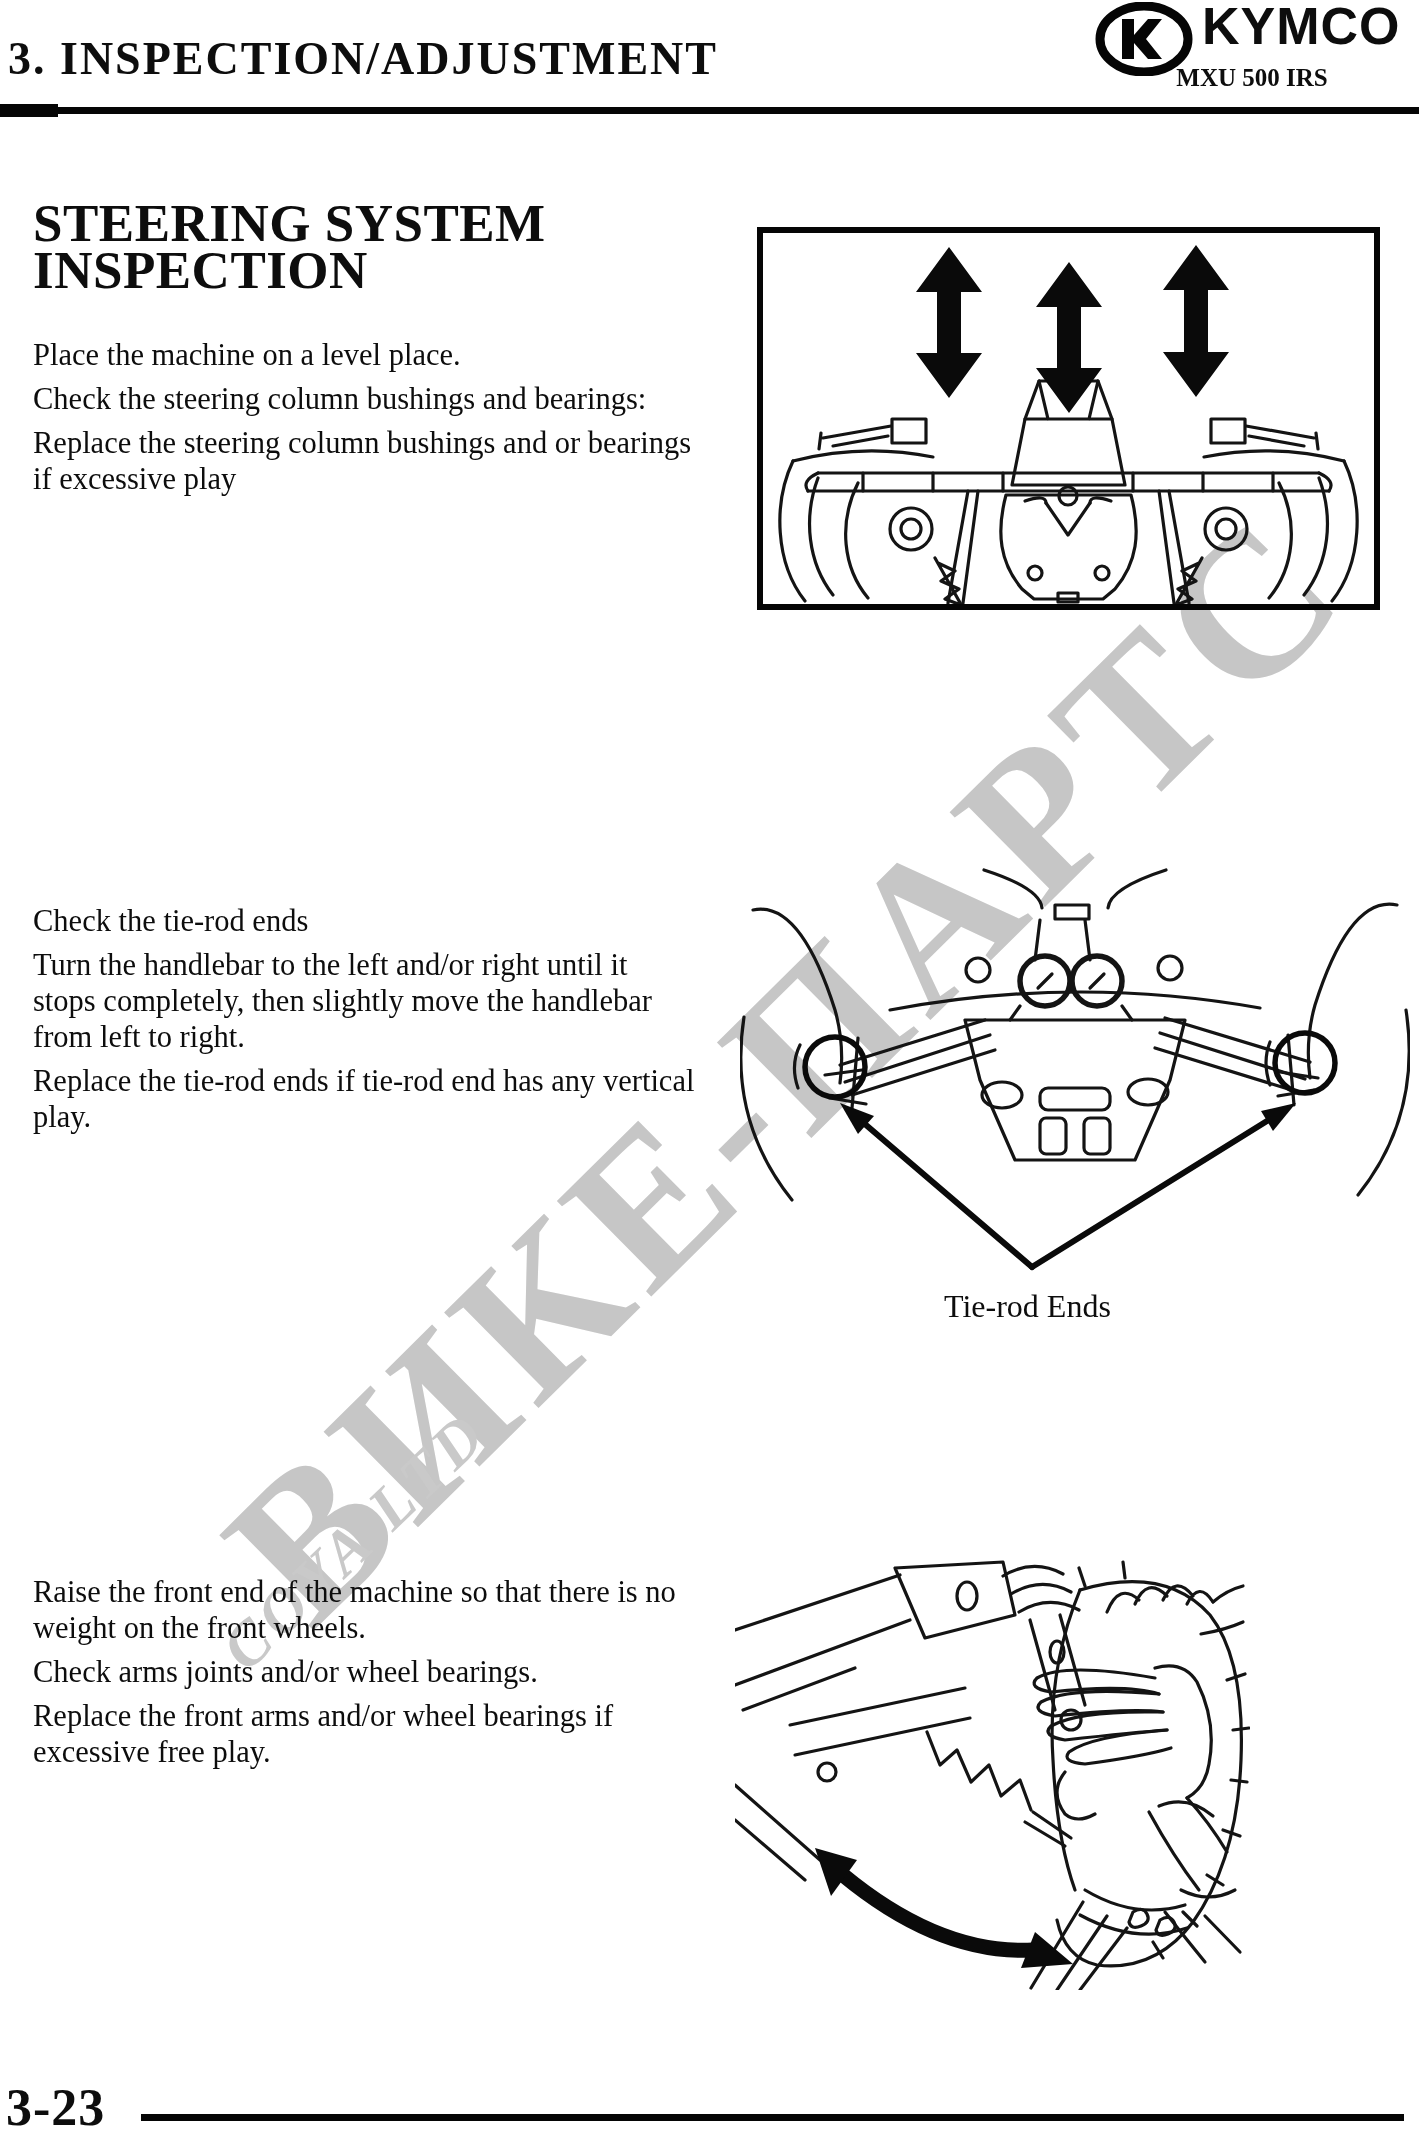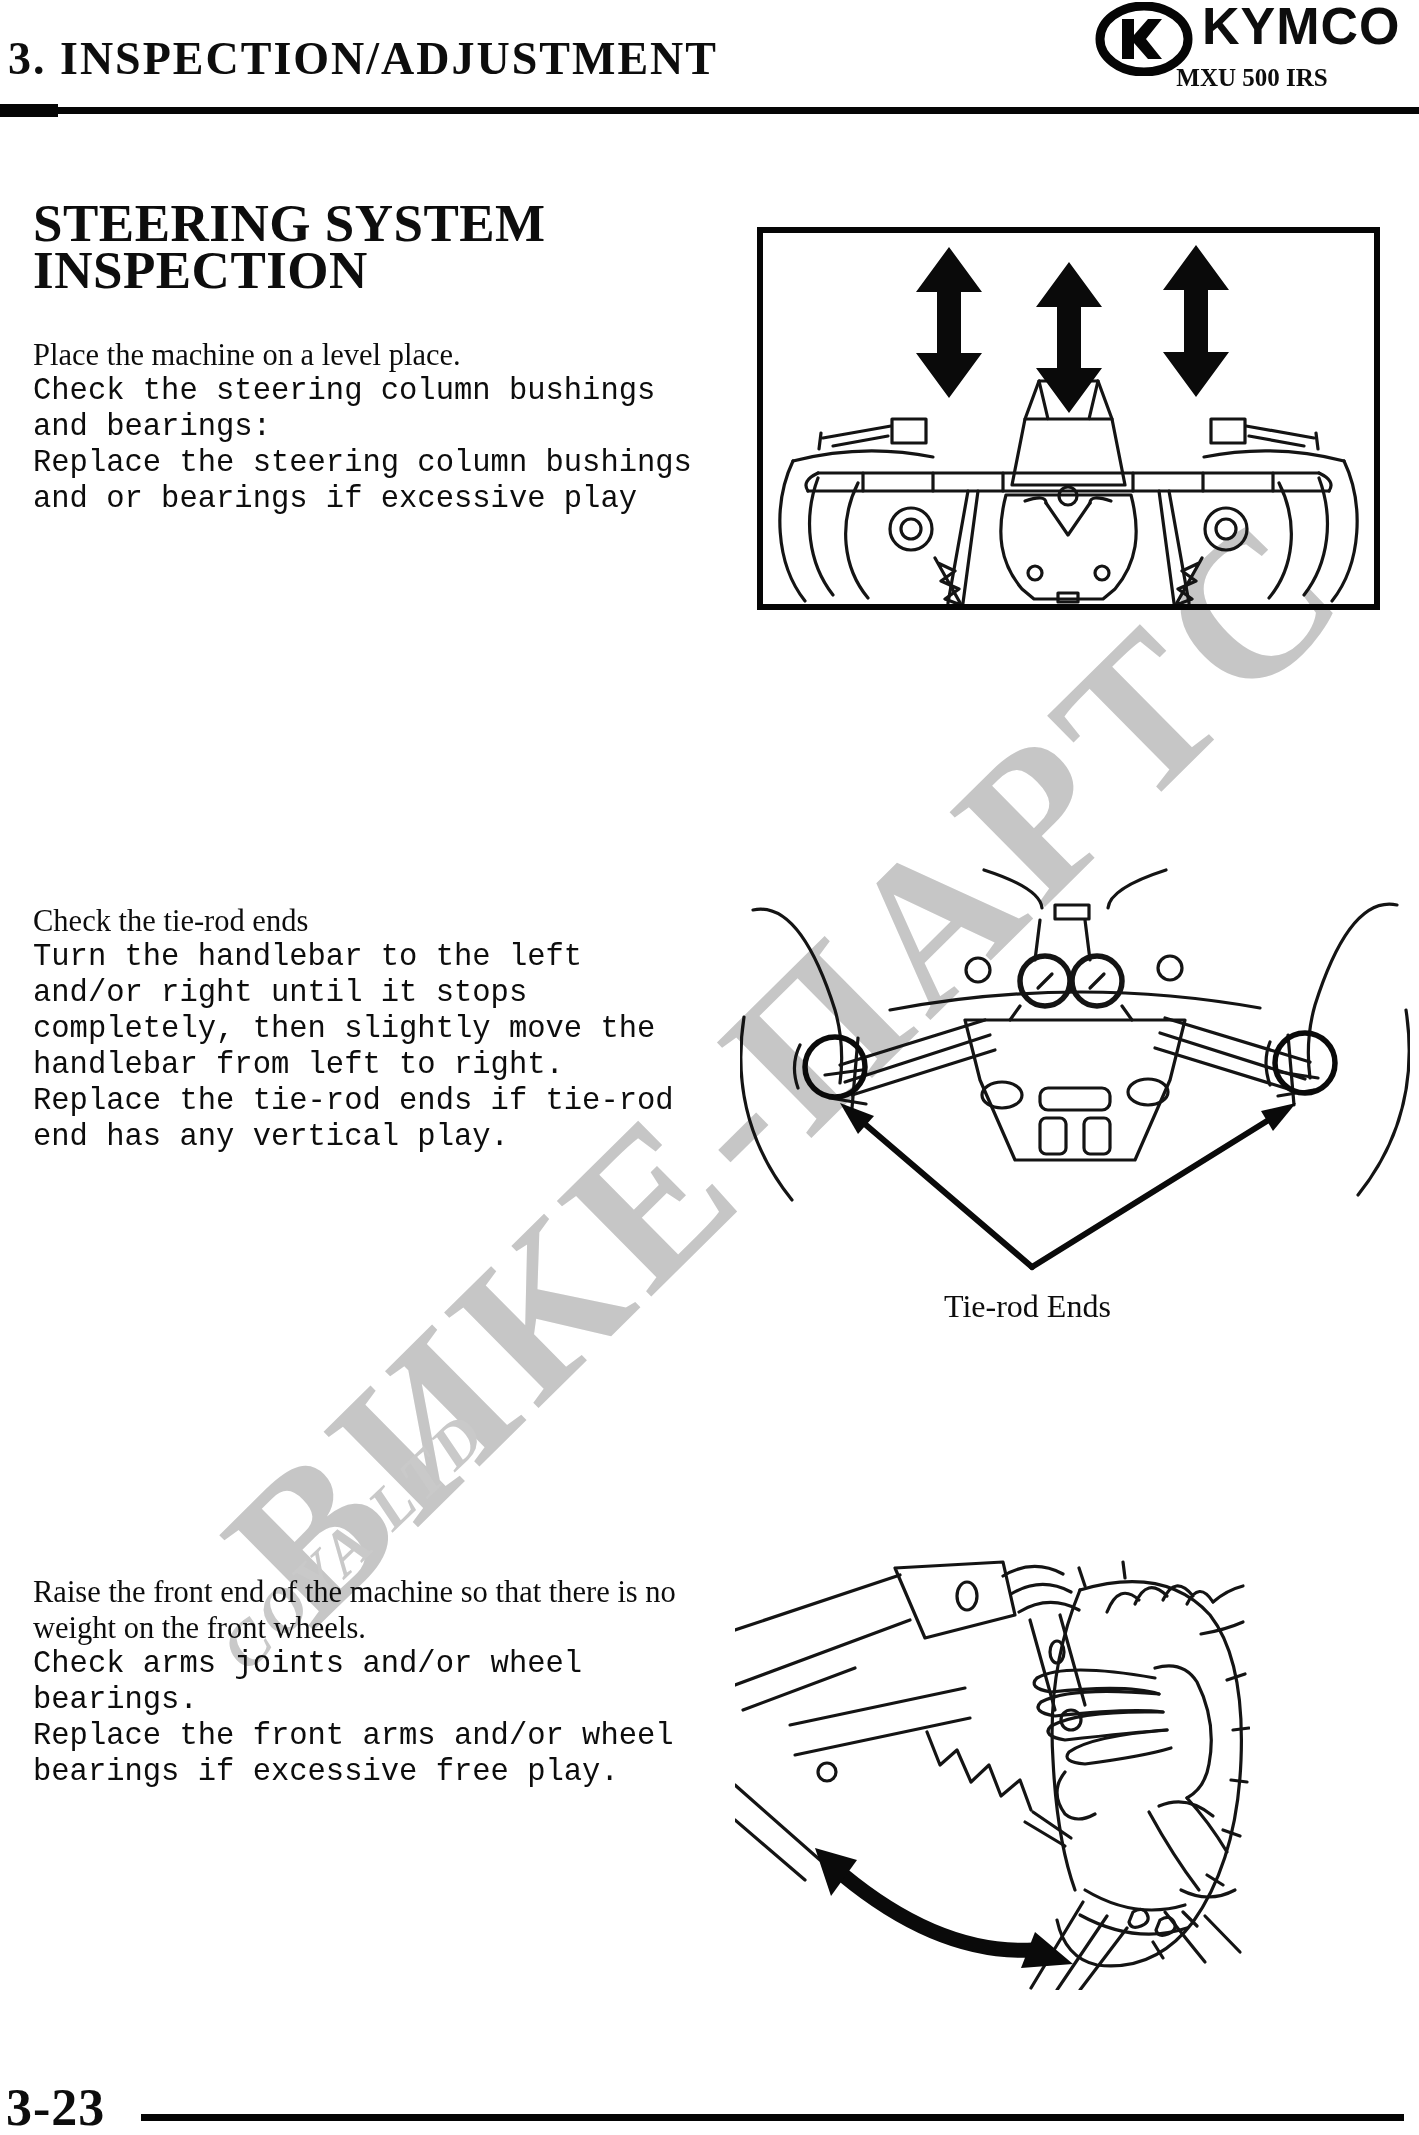--- a/index.html
+++ b/index.html
@@ -24,21 +24,21 @@
   
   #chapter-title{left:8px;top:32px;font-size:46px;font-weight:bold;letter-spacing:2px;white-space:nowrap;}
   #brand-logo{left:1094px;top:2px;}
   #brand-wordmark{left:1202px;top:-4px;font-family:"Liberation Sans","DejaVu Sans",sans-serif;
     font-size:52px;font-weight:bold;letter-spacing:1px;white-space:nowrap;}
   #model-label{left:1126px;top:64px;width:252px;text-align:center;font-size:25px;font-weight:bold;white-space:nowrap;}
   .rule{background:#050505;}
   
   .textblock{left:33px;width:662px;font-size:30.5px;line-height:36px;}
   .textblock p{margin:0;}
-  .textblock p + p{font-family:Liberation Mono, monospace;}
+  .textblock p + p{margin-top:8px;}
   #section-heading{left:33px;top:200px;font-size:53px;font-weight:bold;line-height:47px;letter-spacing:0.5px;}
   #block-steering{top:337px;}
   #block-tierod{top:903px;}
   #block-frontwheel{top:1574px;}
   
   #fig-steering-box{left:757px;top:227px;width:623px;height:383px;border:6px solid #050505;box-sizing:border-box;}
   #fig-tierod{left:740px;top:860px;}
   #fig-label-tierod{left:944px;top:1268px;width:180px;font-size:32px;white-space:nowrap;margin-top:20px;}
   #fig-wheelplay{left:735px;top:1560px;}
   

